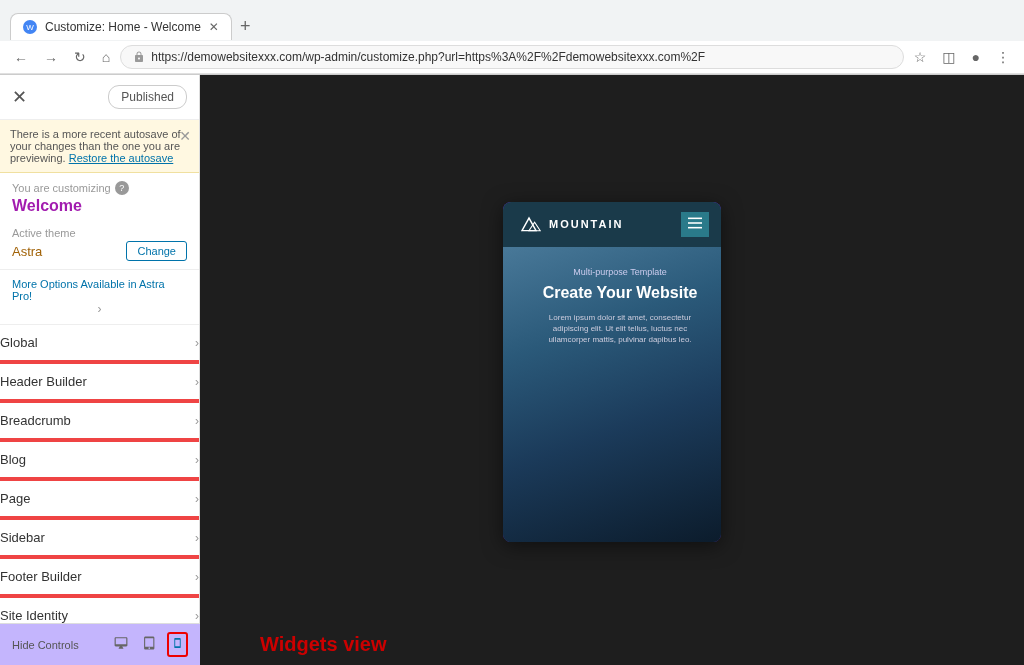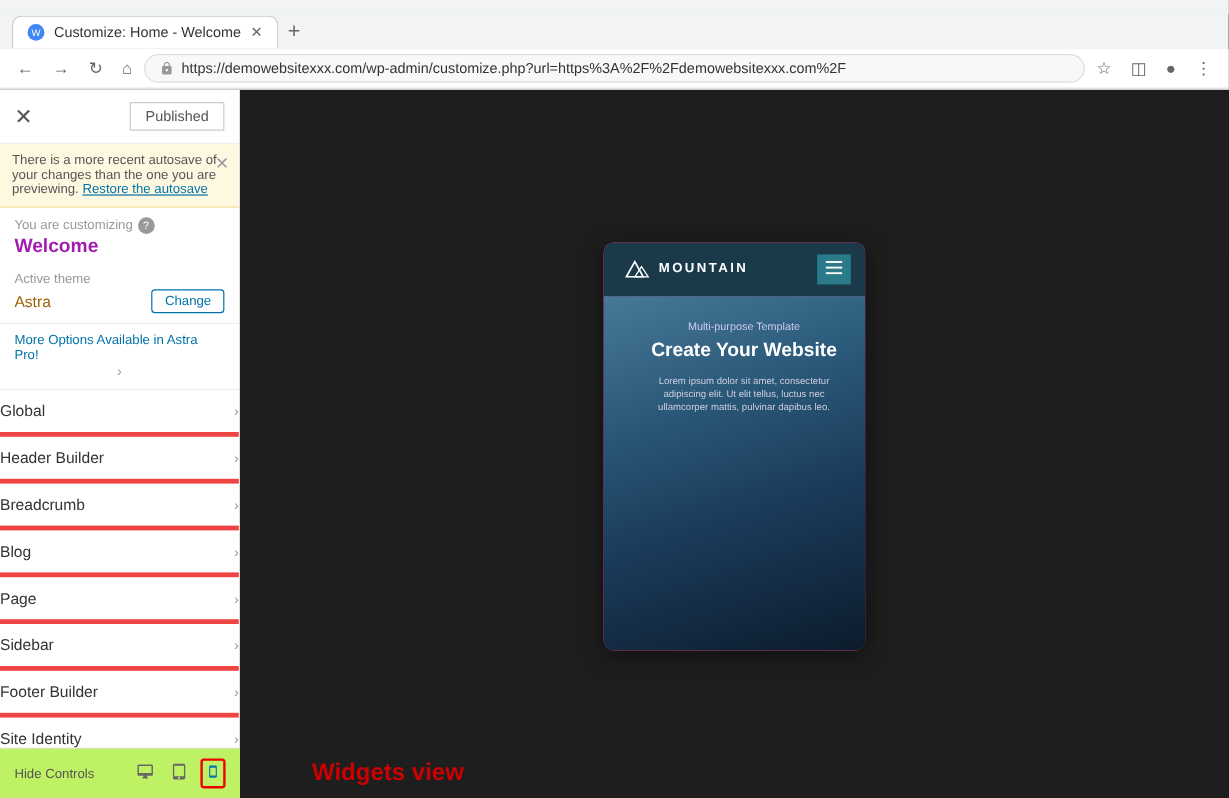--- a/index.html
+++ b/index.html
@@ -122,21 +122,21 @@
       background: none;
       border: none;
       font-size: 18px;
       cursor: pointer;
       color: #555;
       line-height: 1;
     }
     .published-btn {
       background: none;
       border: 1px solid #ccc;
-      border-radius: 1px;
+      border-radius: 11px;
       padding: 4px 12px;
       font-size: 12px;
       color: #555;
       cursor: pointer;
     }
 
     
     .autosave-notice {
       background: #fff8e1;
       border-bottom: 1px solid #f0e0a0;
@@ -246,21 +246,21 @@
       display: flex;
       align-items: center;
       justify-content: center;
       position: relative;
     }
 
     
     .mobile-mockup {
       width: 218px;
       height: 340px;
-      background: #ec4899;
+      background: #6d28d9;
       border-radius: 8px;
       overflow: hidden;
       box-shadow: 0 4px 20px rgba(0,0,0,0.5);
       display: flex;
       flex-direction: column;
     }
     .mockup-header {
       background: #1a3a4a;
       padding: 10px 12px;
       display: flex;
@@ -322,21 +322,21 @@
       color: #ccd;
       line-height: 1.4;
     }
 
     
     .bottom-bar {
       position: absolute;
       bottom: 0;
       left: 0;
       width: 200px;
-      background: #bef264;
+      background: #c4b5fd;
       border-top: 1px solid #ddd;
       padding: 8px 12px;
       display: flex;
       align-items: center;
       gap: 8px;
     }
     .hide-controls-label {
       font-size: 11px;
       color: #555;
       margin-right: auto;

